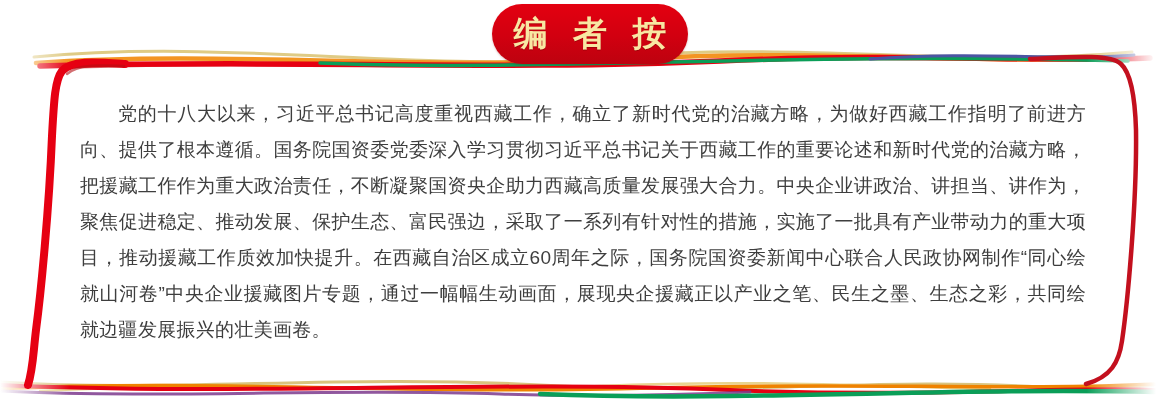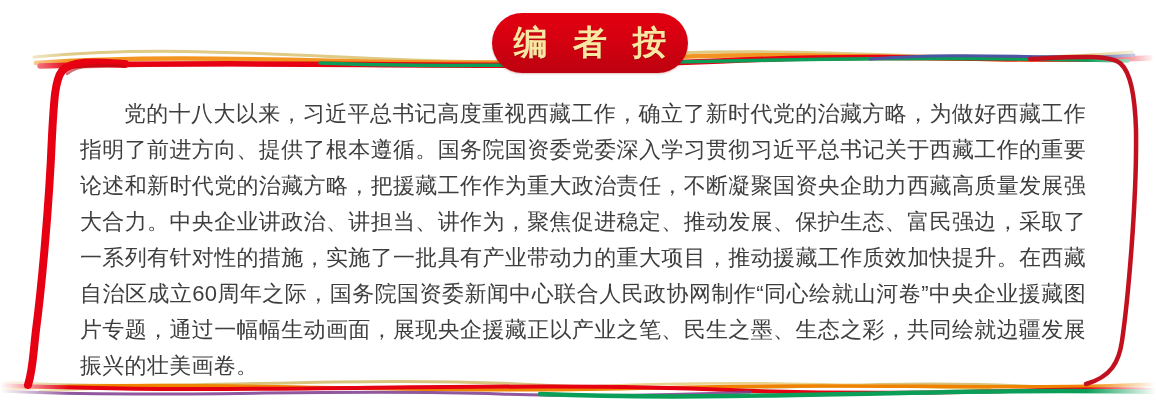--- a/index.html
+++ b/index.html
@@ -18,21 +18,21 @@
   .decor-svg {
     position: absolute;
     left: 0;
     top: 0;
     width: 1156px;
     height: 418px;
   }
   .badge {
     position: absolute;
     left: 492px;
-    top: 13px;
+    top: 4px;
     width: 196px;
     height: 60px;
     border-radius: 30px;
     background: linear-gradient(180deg, #e30010 0%, #d10010 55%, #bd020f 100%);
     display: flex;
     align-items: center;
     justify-content: center;
     box-shadow: 0 1px 2px rgba(120,0,0,0.25);
   }
   .badge-label {
@@ -43,21 +43,21 @@
     text-indent: 8px;
     white-space: nowrap;
     text-shadow: 0 1px 0 rgba(90,0,0,0.35);
   }
   .note {
     position: absolute;
     left: 80px;
     top: 96px;
     width: 1006px;
     margin: 0;
-    font-size: 22px;
+    font-size: 19px;
     line-height: 36px;
     letter-spacing: 0.3px;
     color: #3e3e3e;
     text-align: justify;
     text-indent: 2em;
   }
 </style>
 </head>
 <body>
 

